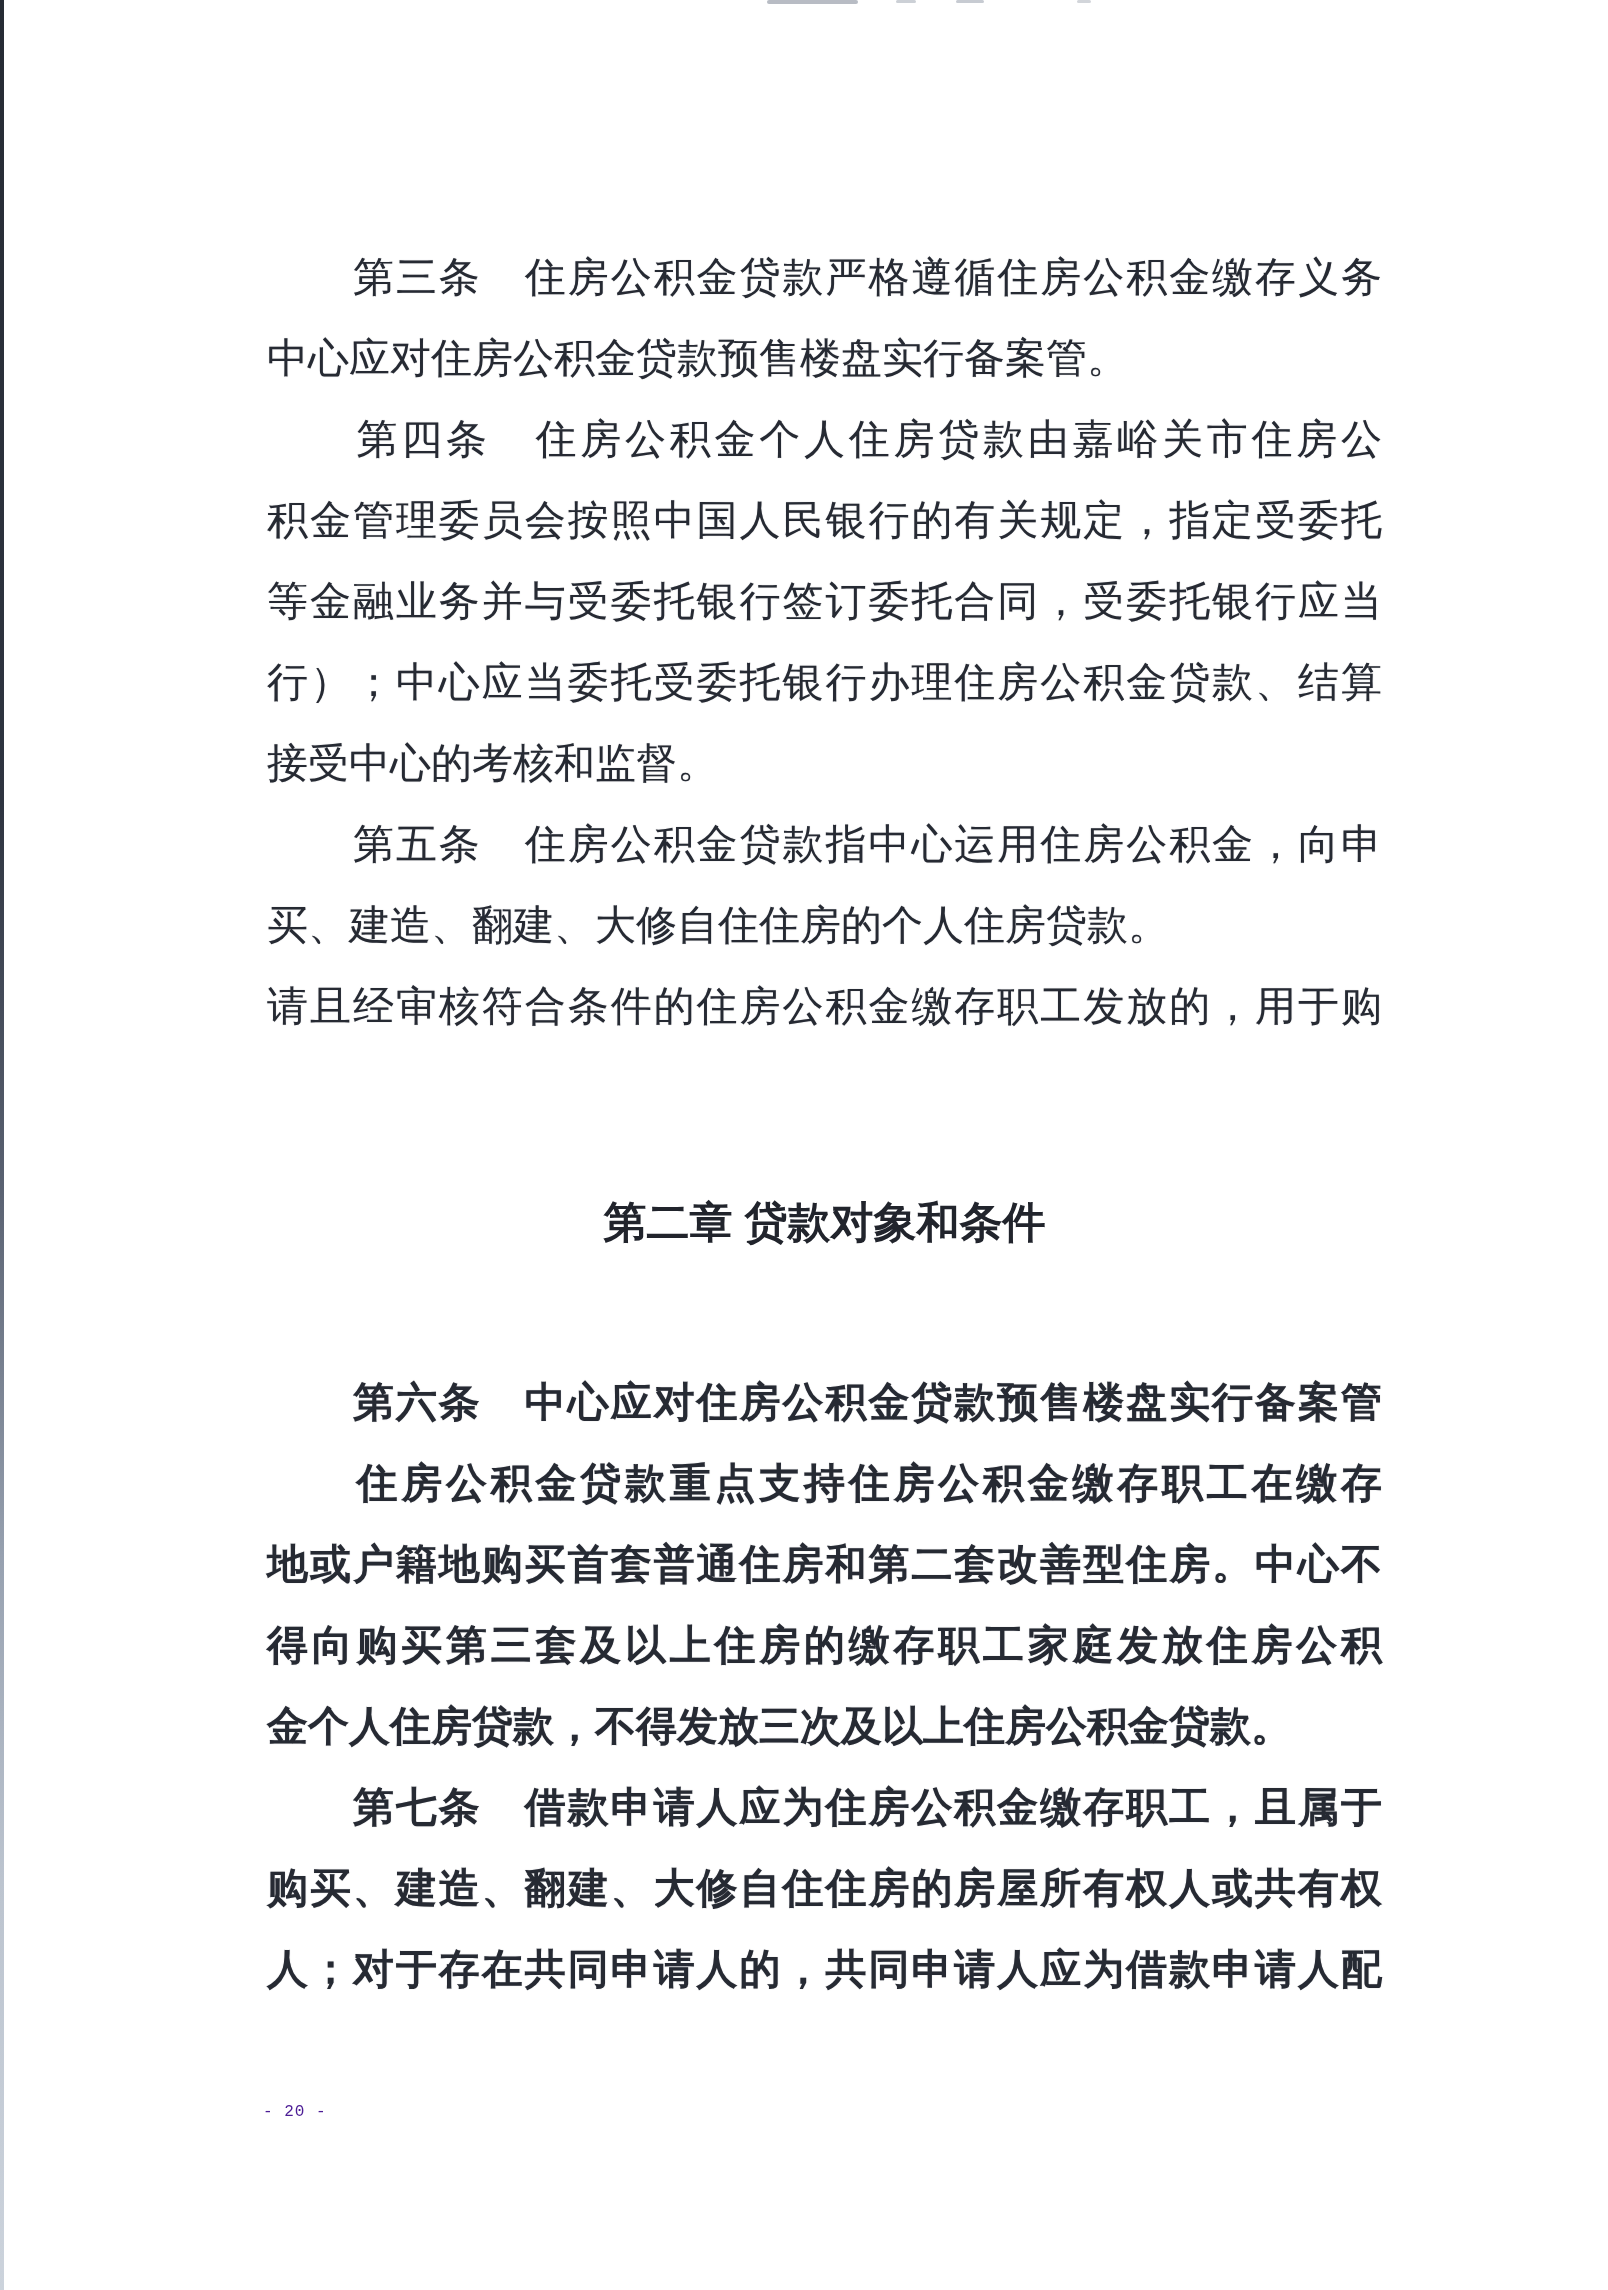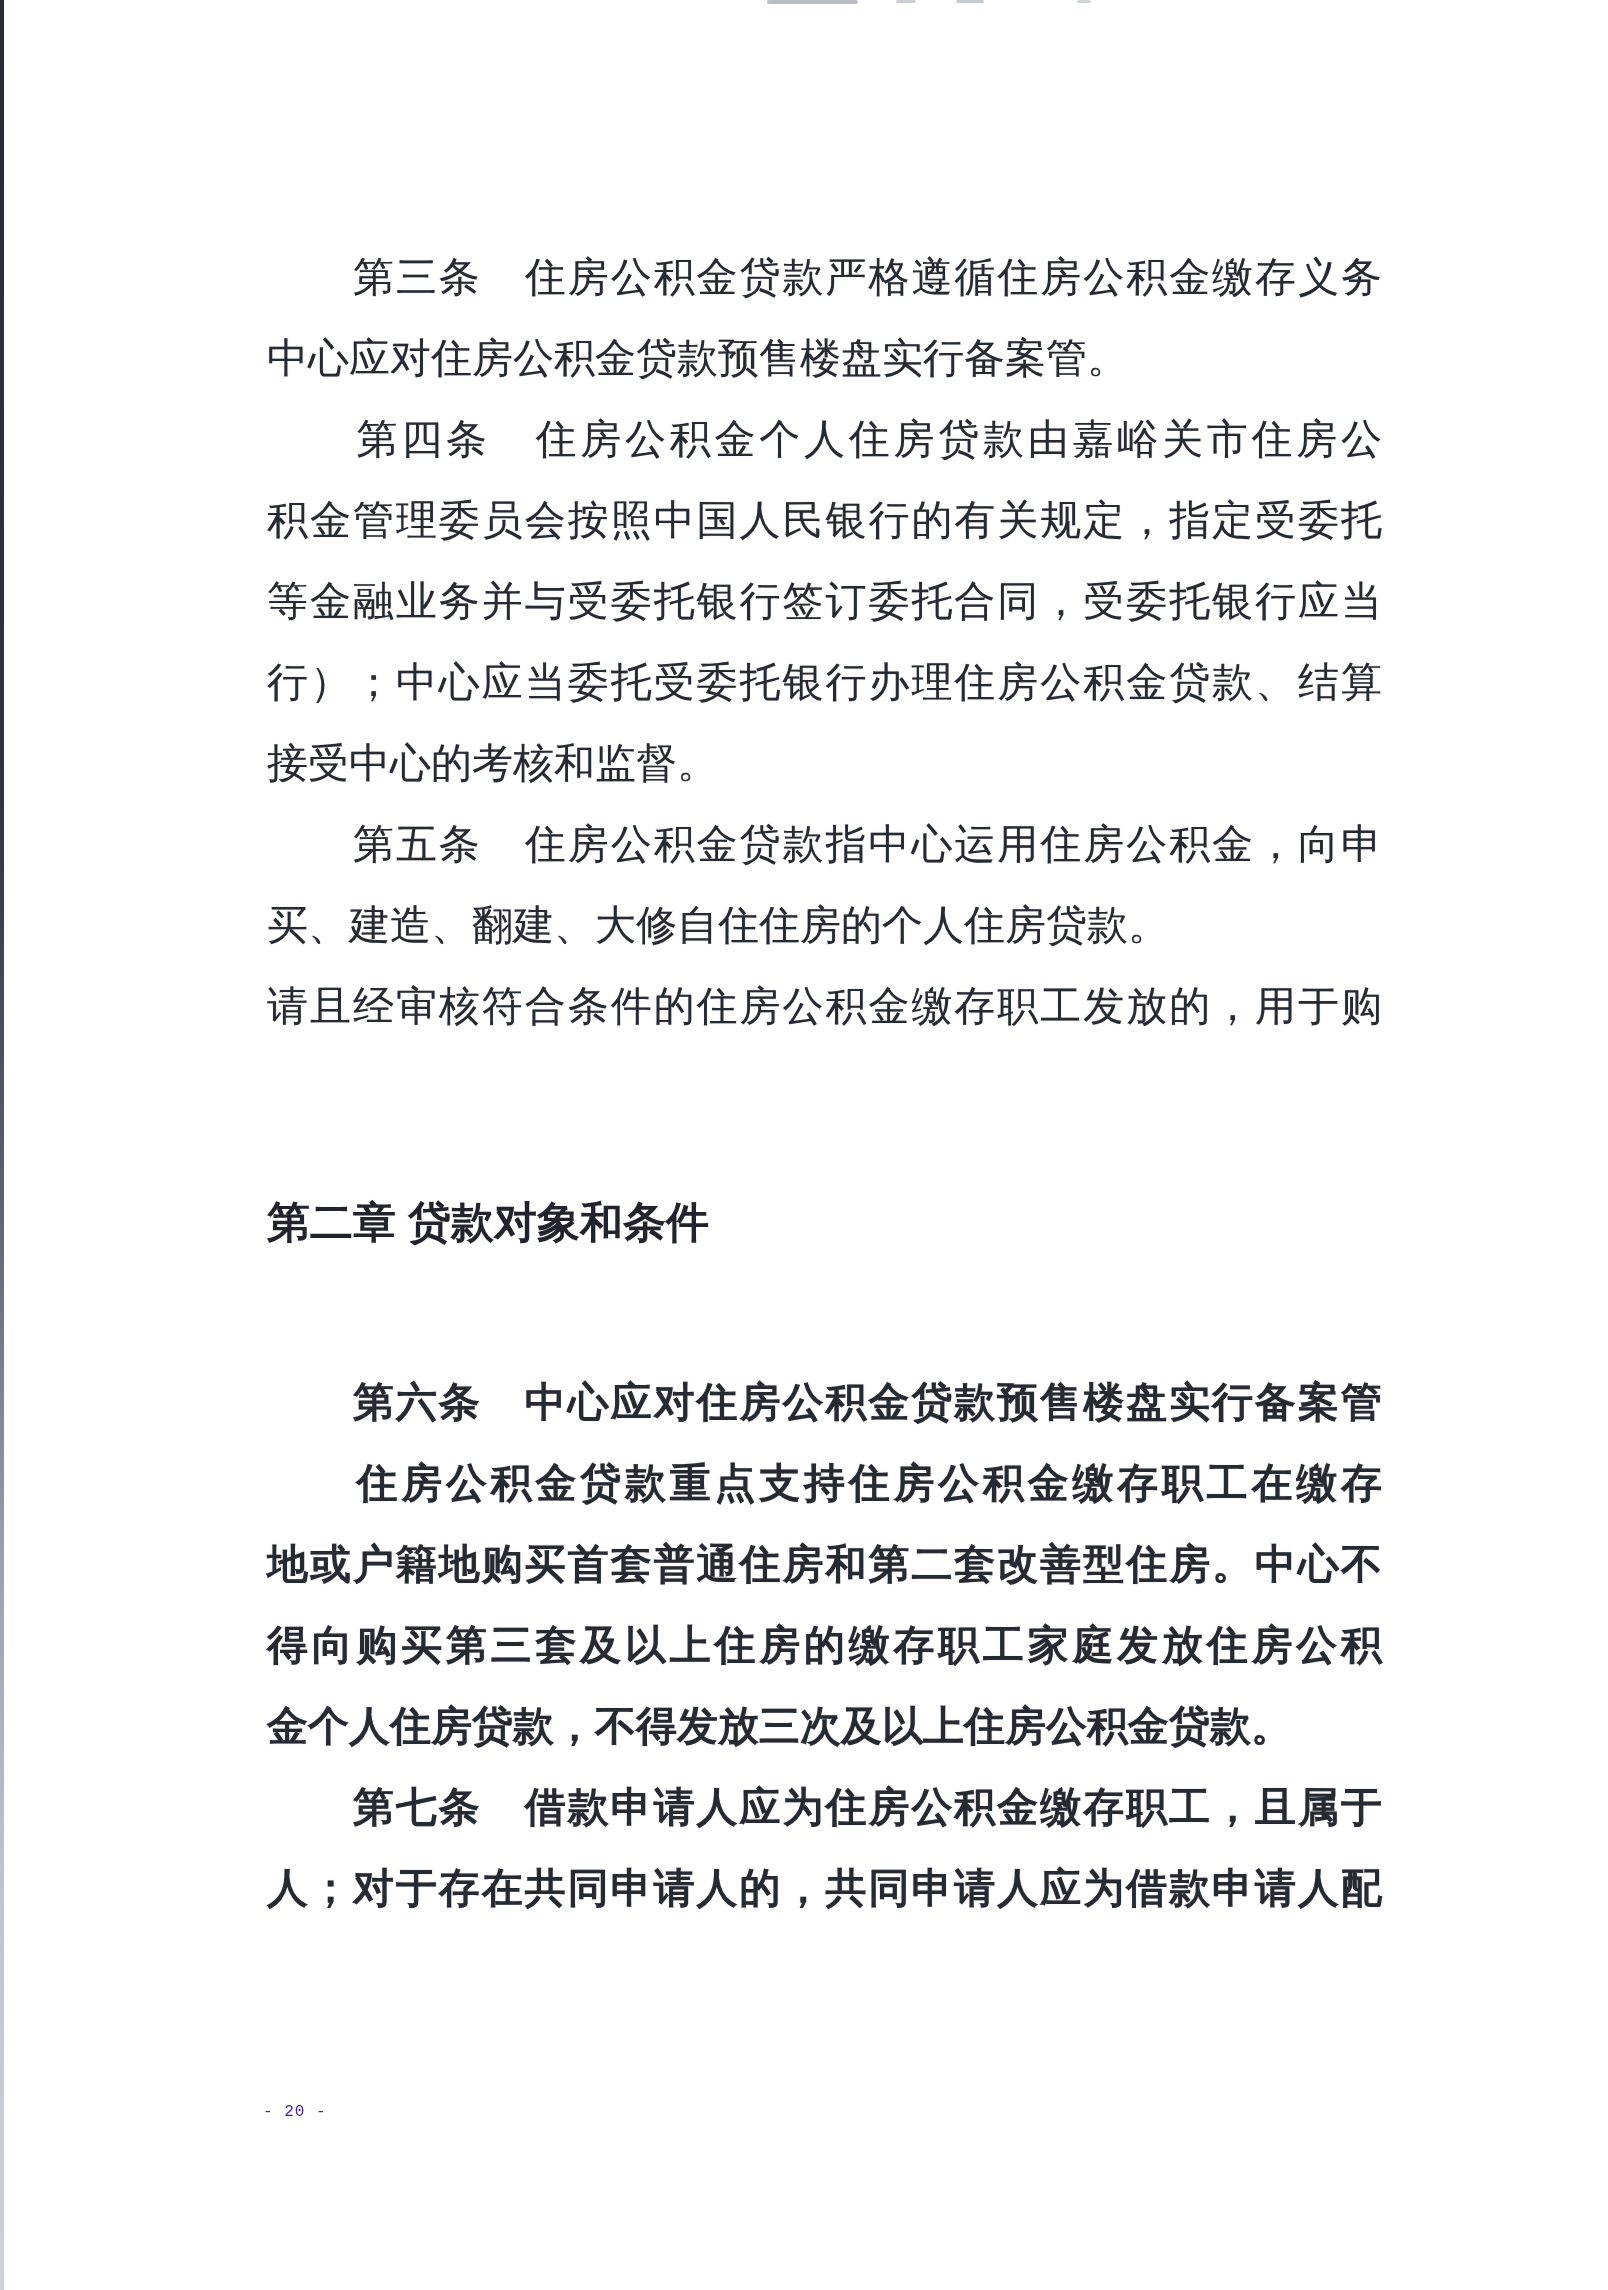--- a/index.html
+++ b/index.html
@@ -36,21 +36,21 @@
   .line.fill{
     white-space:normal;
     text-align:justify;
     text-align-last:justify;
     text-justify:inter-ideograph;
   }
   .chapter-heading{
     position:absolute;left:267px;top:1182px;width:1115px;height:81px;
     margin:0;line-height:81px;
     font-family:"Liberation Sans","DejaVu Sans",sans-serif;
-    font-weight:700;font-size:43px;
+    font-weight:700;font-size:43px;text-align:center;
     color:#21242c;
   }
   .page-number{
     position:absolute;left:263px;top:2095px;
     font-family:Liberation Mono, monospace;
     font-size:16px;line-height:34px;color:#4c1d95;letter-spacing:1px;
   }
 </style>
 </head>
 <body>
@@ -79,19 +79,20 @@
 
   <h2 class="chapter-heading">第二章 贷款对象和条件</h2>
 
   <div class="text-block" id="block-2">
       <div class="line fill">　　第六条　中心应对住房公积金贷款预售楼盘实行备案管</div>
       <div class="line fill">　　住房公积金贷款重点支持住房公积金缴存职工在缴存</div>
       <div class="line fill">地或户籍地购买首套普通住房和第二套改善型住房。中心不</div>
       <div class="line fill">得向购买第三套及以上住房的缴存职工家庭发放住房公积</div>
       <div class="line">金个人住房贷款，不得发放三次及以上住房公积金贷款。</div>
       <div class="line fill">　　第七条　借款申请人应为住房公积金缴存职工，且属于</div>
+      <div class="line fill">购买、建造、翻建、大修自住住房的房屋所有权人或共有权</div>
       <div class="line fill">人；对于存在共同申请人的，共同申请人应为借款申请人配</div>
     </div>
 
   <div class="page-number">- 20 -</div>
 
 </div>
 
 
 </body></html>

